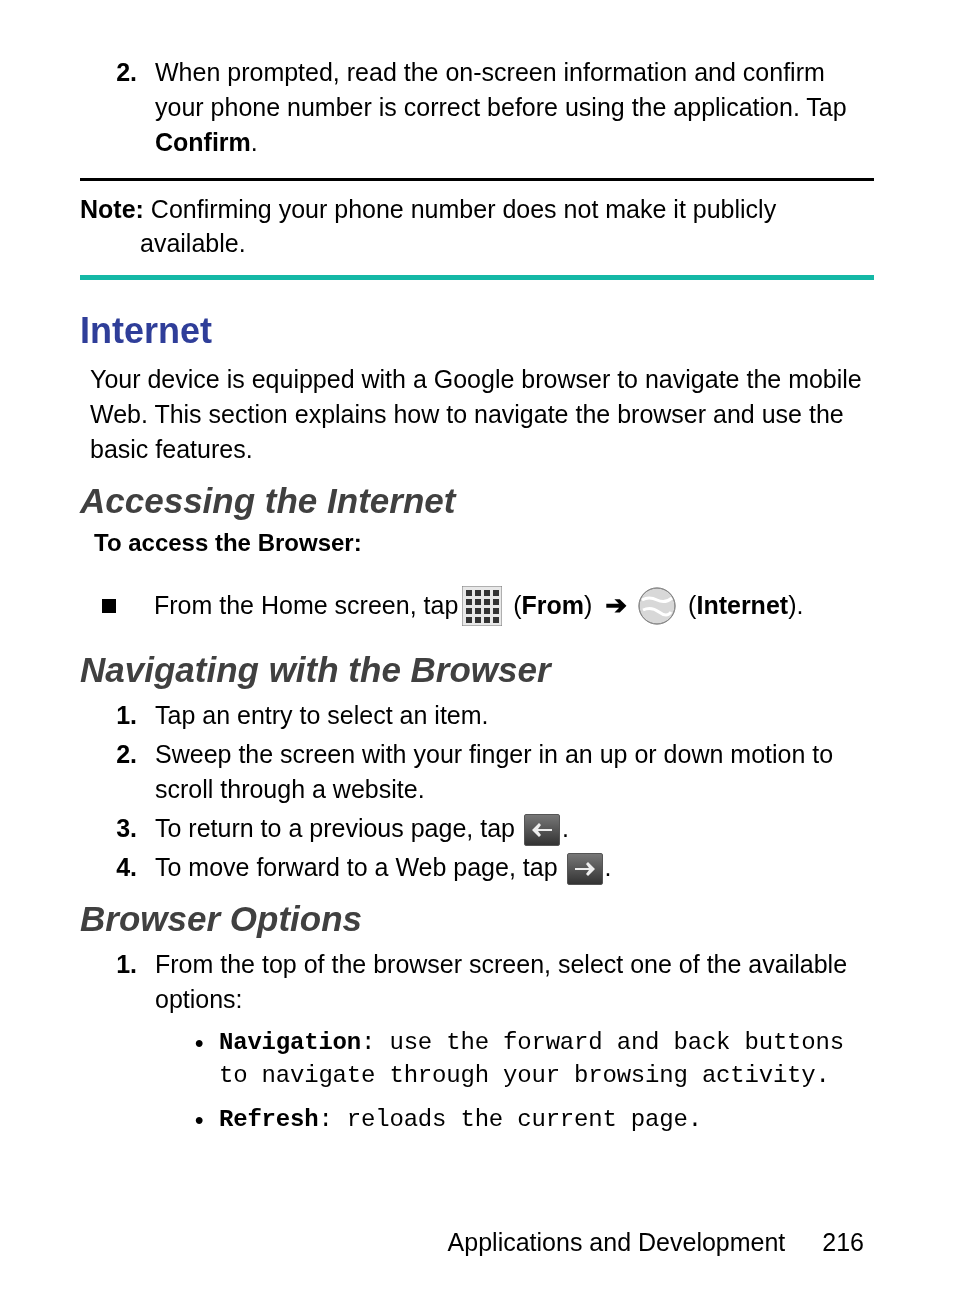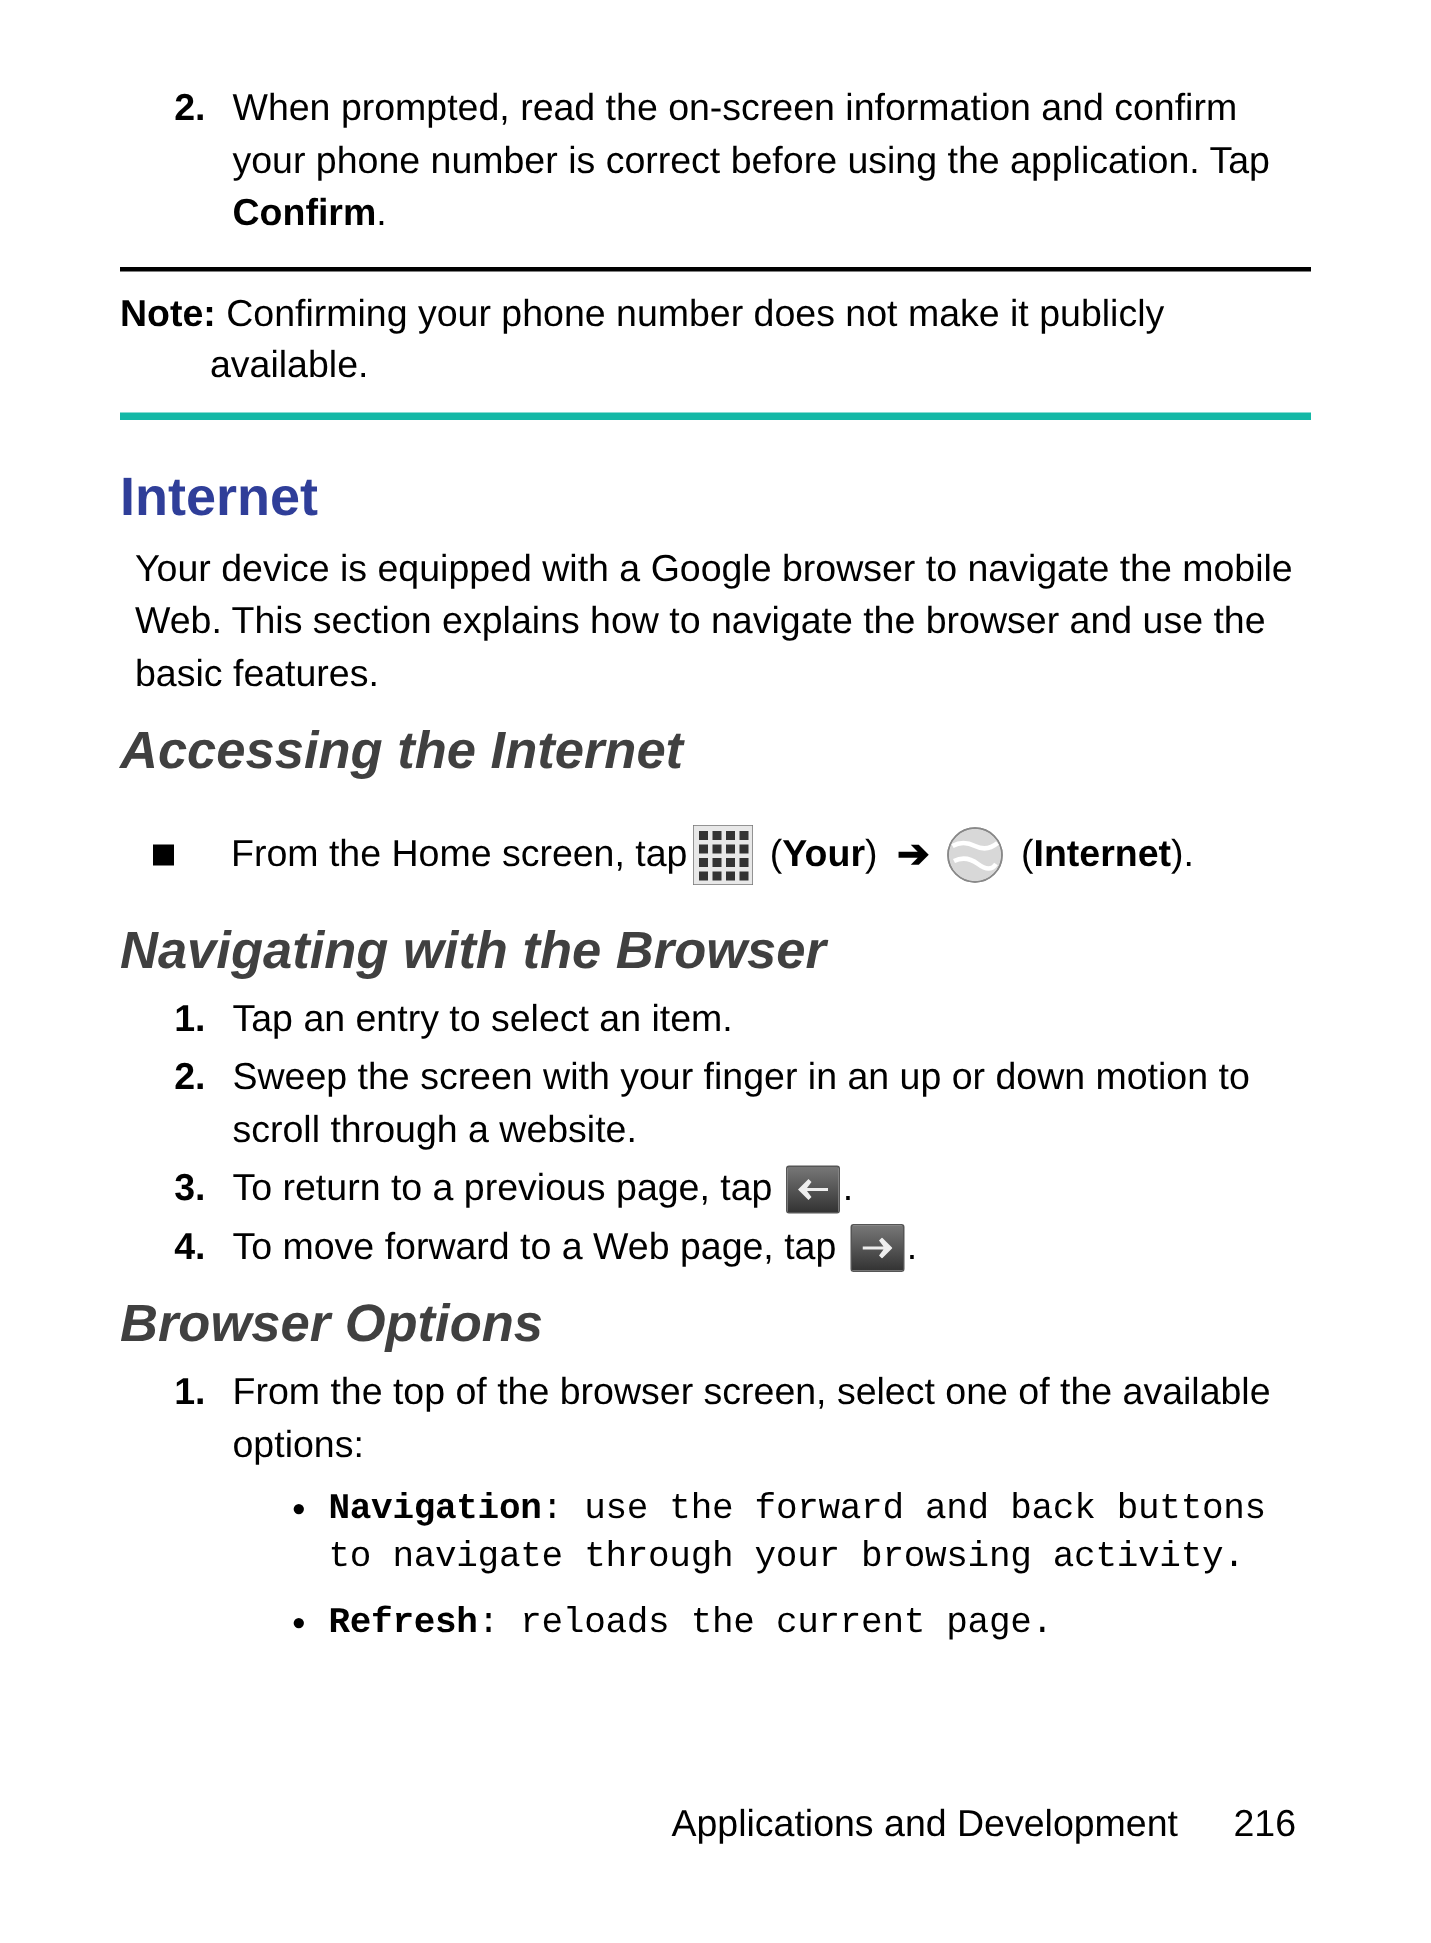--- a/index.html
+++ b/index.html
@@ -153,21 +153,21 @@
   }
   .sub-bullet .txt .lead {
     font-weight: bold;
   }
   .condensed {
     font-stretch: condensed;
     letter-spacing: -0.2px;
   }
   .footer {
     position: absolute;
-    bottom: 64px;
+    bottom: 38px;
     right: 90px;
     font-size: 25px;
   }
   .footer .pg {
     display: inline-block;
     margin-left: 30px;
   }
 </style>
 </head>
 <body>
@@ -186,20 +186,21 @@
   <div class="note-block">
     <span class="note-label">Note:</span><span class="note-text"> Confirming your phone number does not make it publicly</span>
     <span class="note-cont">available.</span>
   </div>
 
   <h1 class="section">Internet</h1>
 
   <p class="body-para">Your device is equipped with a Google browser to navigate the mobile Web. This section explains how to navigate the browser and use the basic features.</p>
 
   <h2 class="subsection">Accessing the Internet</h2>
+  <div class="bold-lead">To access the Browser:</div>
 
   <div class="bullet-row">
     <span class="sq-bullet"></span>
     <span>From the Home screen, tap </span>
     <span class="inline-icon apps-icon">
       <svg width="40" height="40" viewBox="0 0 40 40">
         <rect x="0" y="0" width="40" height="40" fill="#e8e8e8" stroke="#777"></rect>
         <g fill="#333">
           <rect x="4" y="4" width="6" height="6"></rect>
             <rect x="13" y="4" width="6" height="6"></rect>
@@ -213,21 +214,21 @@
             <rect x="13" y="22" width="6" height="6"></rect>
             <rect x="22" y="22" width="6" height="6"></rect>
             <rect x="31" y="22" width="6" height="6"></rect>
           <rect x="4" y="31" width="6" height="6"></rect>
             <rect x="13" y="31" width="6" height="6"></rect>
             <rect x="22" y="31" width="6" height="6"></rect>
             <rect x="31" y="31" width="6" height="6"></rect>
         </g>
       </svg>
     </span>
-    <span>&nbsp;(<span class="paren-bold">Your</span>)&nbsp;</span>
+    <span>&nbsp;(<span class="paren-bold">From</span>)&nbsp;</span>
     <span class="arrow-sep">➔</span>
     <span class="inline-icon globe-icon">
       <svg width="40" height="40" viewBox="0 0 40 40">
         <circle cx="20" cy="20" r="18" fill="#d8d8d8" stroke="#888" stroke-width="1"></circle>
         <path d="M5 14 Q12 10 20 14 Q28 18 35 12" fill="none" stroke="#fff" stroke-width="3"></path>
         <path d="M6 24 Q14 20 22 26 Q30 32 34 26" fill="none" stroke="#fff" stroke-width="3"></path>
         <circle cx="20" cy="20" r="18" fill="none" stroke="#888" stroke-width="1"></circle>
       </svg>
     </span>
     <span>&nbsp;(<span class="paren-bold">Internet</span>).</span>

